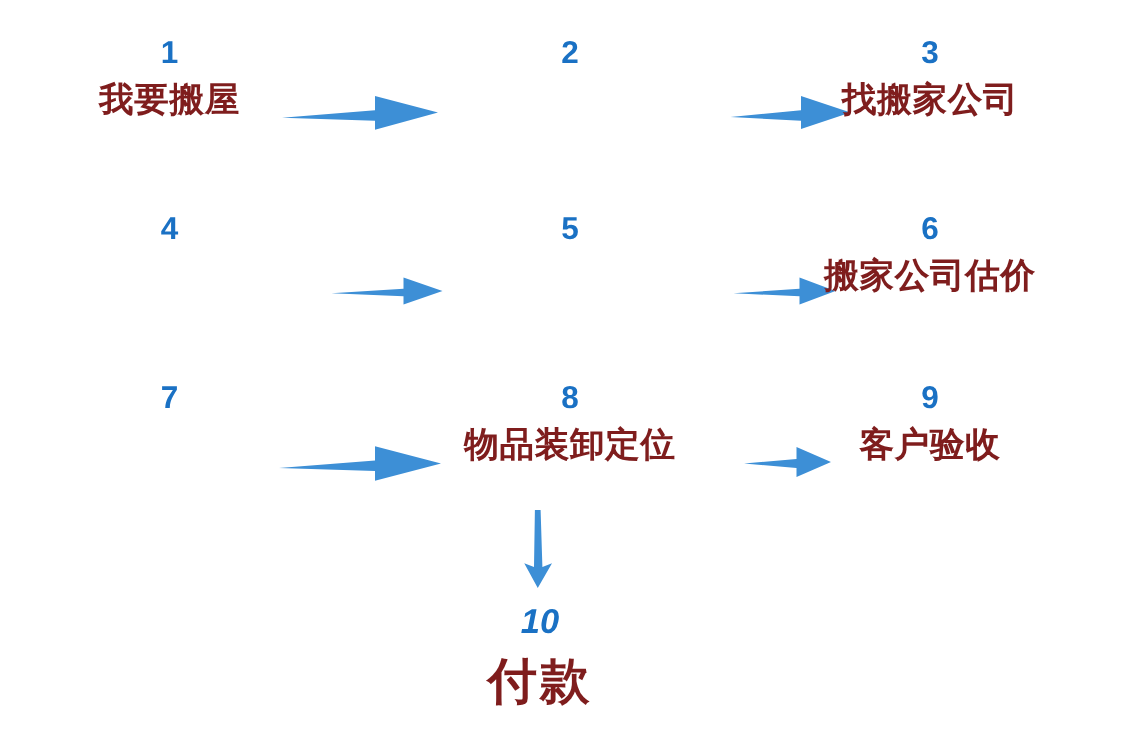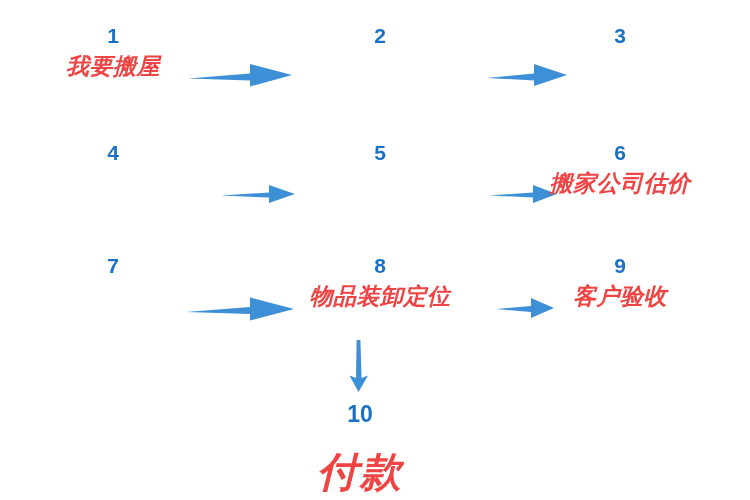--- a/index.html
+++ b/index.html
@@ -30,31 +30,31 @@
     font-size: 21px;
     font-weight: bold;
     color: #1a71c4;
     line-height: 1;
     margin-bottom: 9px;
     letter-spacing: 0px;
   }
   .step-label {
     font-size: 23px;
     font-weight: bold;
-    color: #ef4444;
+    color: #7f1d1d;
     line-height: 1;
     letter-spacing: 0.5px;
-    font-style: italic;
   }
   .step-node.final .step-number {
     font-size: 23px;
-    margin-bottom: 26px;
+    margin-bottom: 11px;
+    font-style: italic;
   }
   .step-node.final .step-label {
-    font-size: 41px;
+    font-size: 33px;
     letter-spacing: 2px;
     text-align: right;
   }
   .arrow {
     position: absolute;
   }
   .arrow svg {
     display: block;
     overflow: visible;
   }
@@ -80,20 +80,21 @@
   </div>
 
   <div class="arrow" style="left:487px; top:61px;">
     <svg width="80" height="28" viewBox="0 0 80 28">
       <path d="M0 17 L47 12.5 L47 3 L80 14 L47 25 L47 19.5 Z" fill="#3d8fd6"></path>
     </svg>
   </div>
 
   <div class="step-node" style="left:620px; top:25px;">
     <div class="step-number">3</div>
+    <div class="step-label">找搬家公司</div>
   </div>
 
   <div class="step-node" style="left:113px; top:142px;">
     <div class="step-number">4</div>
   </div>
 
   <div class="arrow" style="left:221px; top:183px;">
     <svg width="74" height="22" viewBox="0 0 74 22">
       <path d="M0 12.5 L48 9.5 L48 2 L74 11 L48 20 L48 14.5 Z" fill="#3d8fd6"></path>
     </svg>

